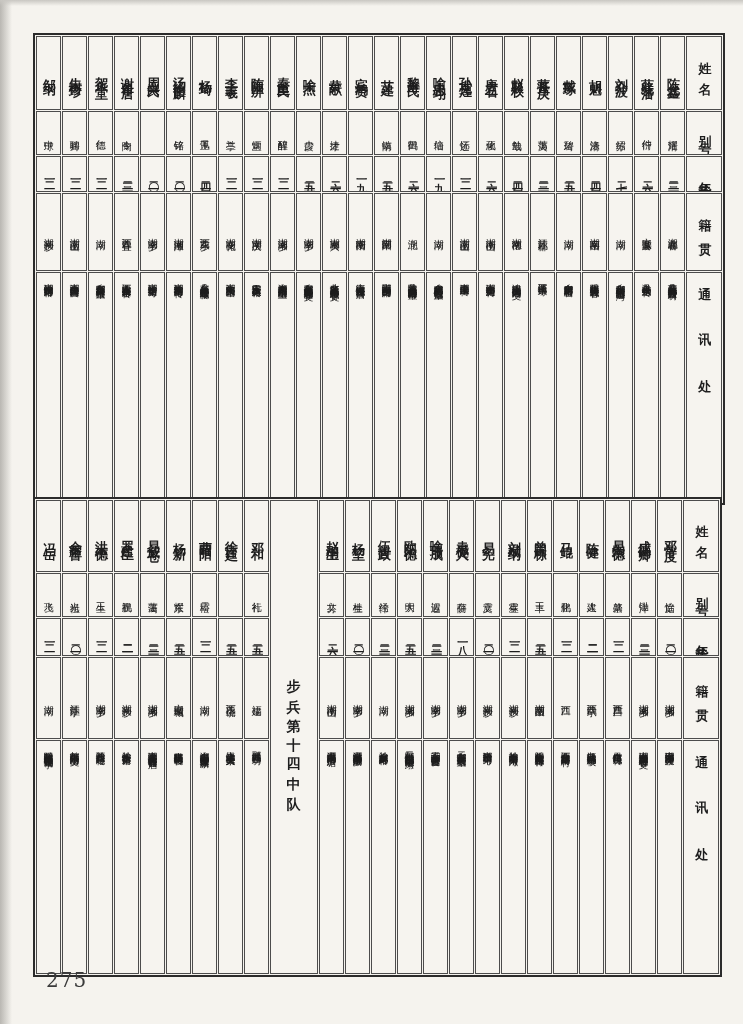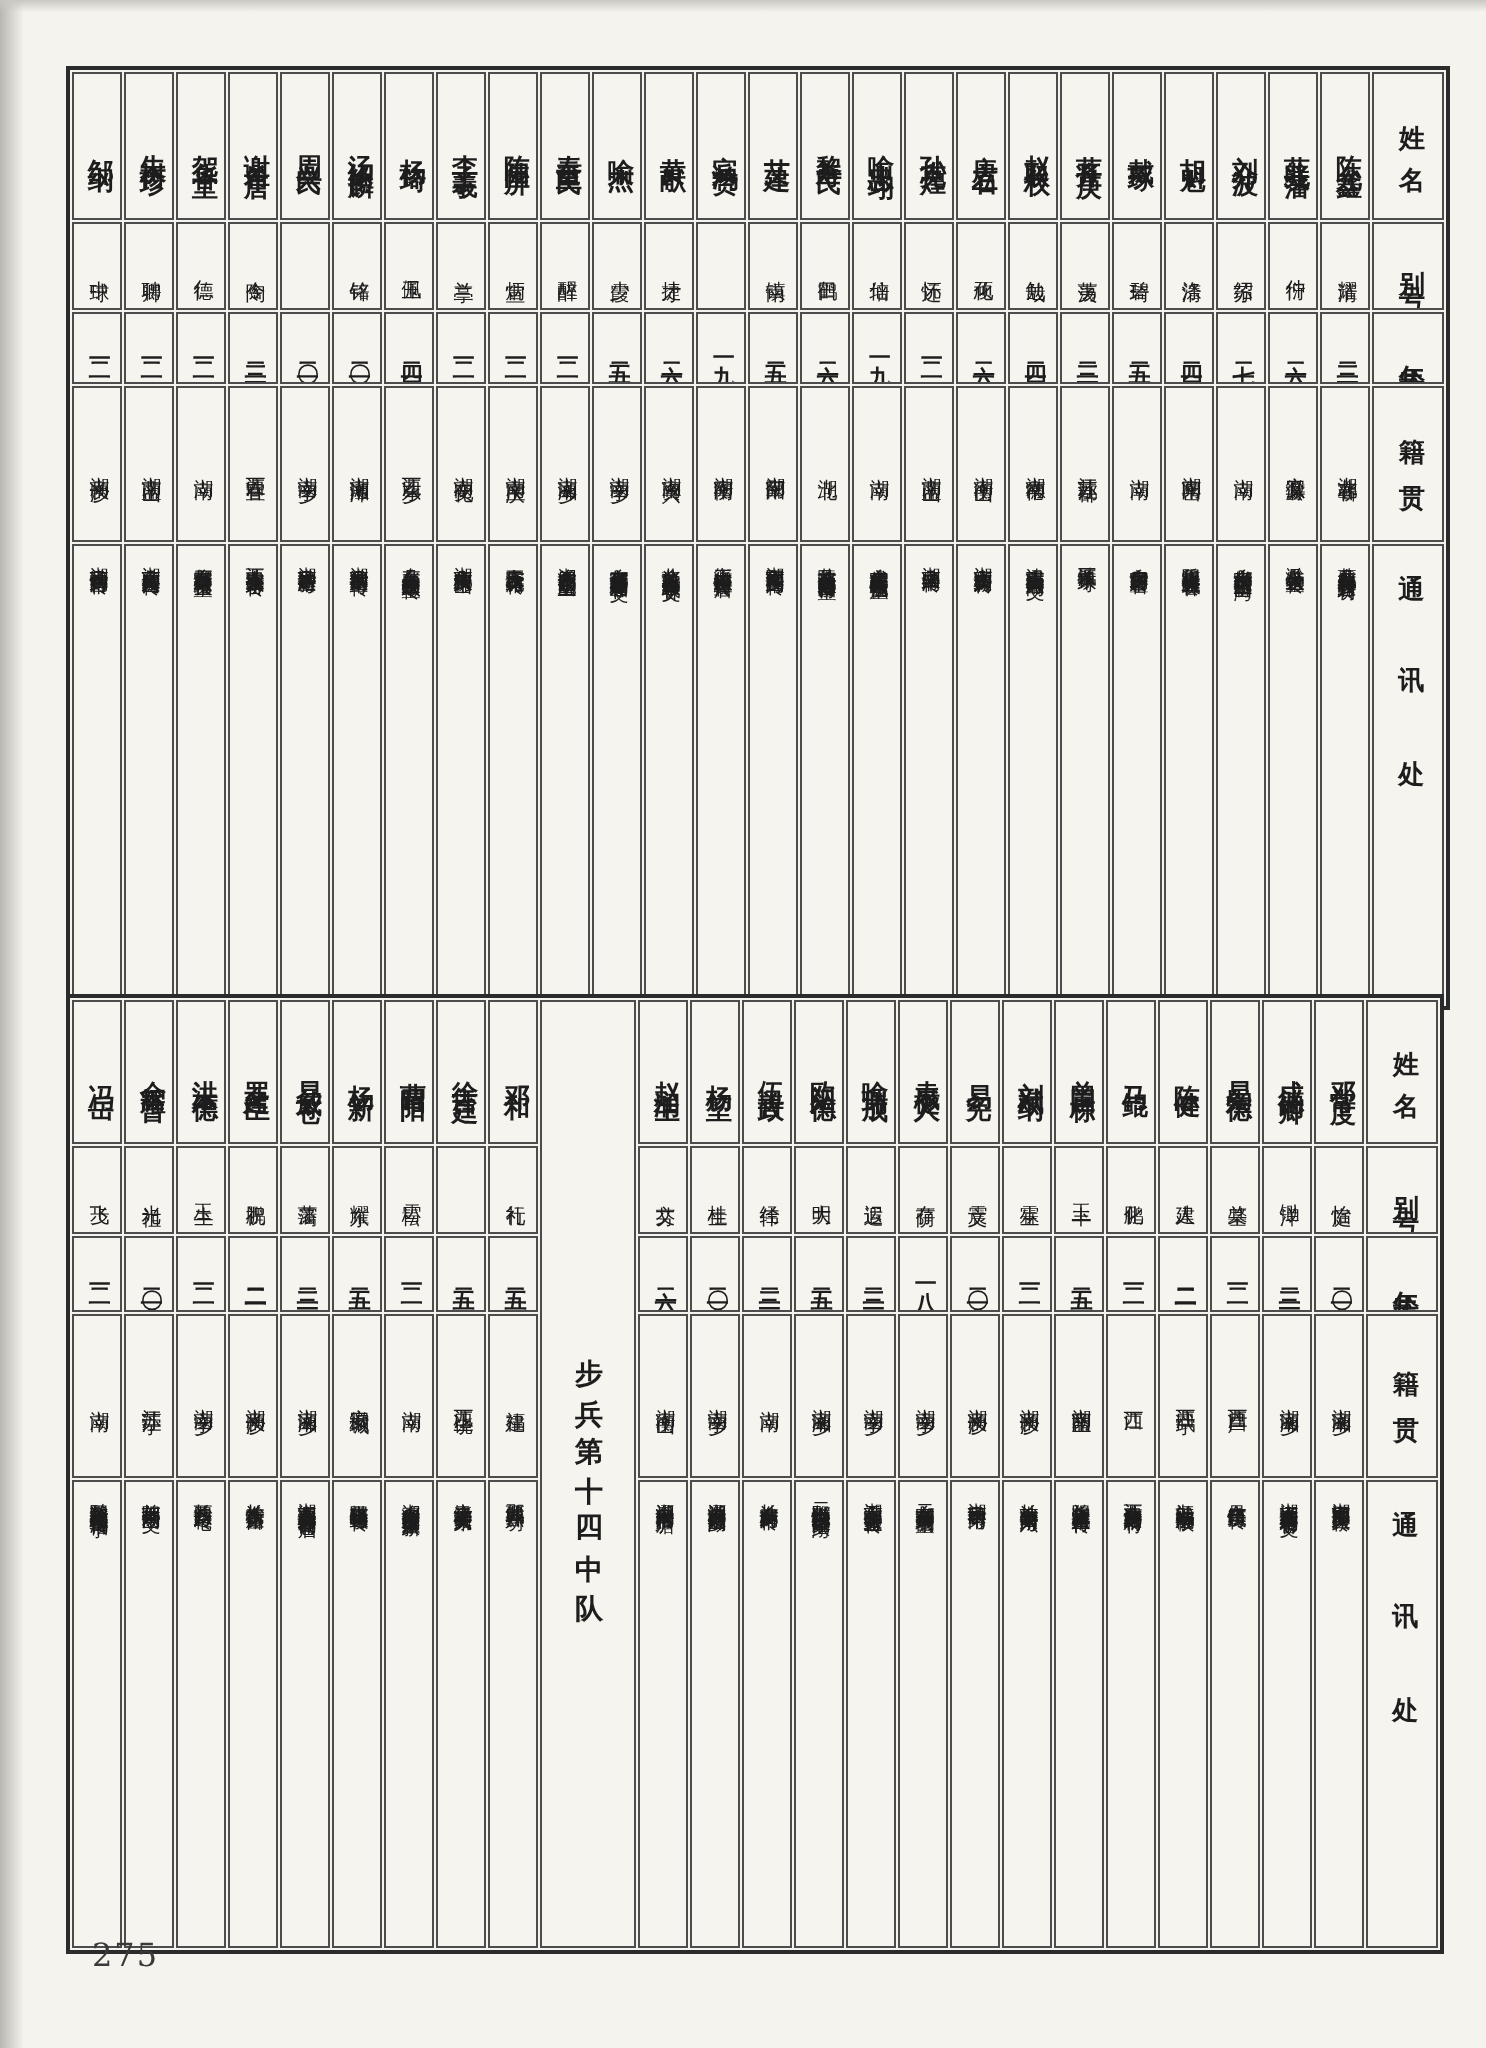--- a/index.html
+++ b/index.html
@@ -46,21 +46,21 @@
   .h-name .vtext{letter-spacing:1.6em;}
   .h-alias .vtext{letter-spacing:.6em;}
   .h-age .vtext{letter-spacing:.15em;}
   .h-native .vtext{letter-spacing:1.8em;}
   .h-addr .vtext{letter-spacing:3.6em;}
 
   .divider-col{justify-content:stretch;}
   .divider-cell{flex:1;border:1px solid #4c4c4c;background:#f6f4ef;display:flex;align-items:center;justify-content:center;}
   .divider-cell .vtext{font-size:14px;font-weight:700;letter-spacing:1.4em;}
 
-  .page-number{position:absolute;left:46px;top:968px;font-size:16px;color:#3a3a3a;
+  .page-number{position:absolute;left:46px;top:968px;font-size:20px;color:#3a3a3a;
                font-family:"DejaVu Serif",serif;letter-spacing:1px;}
 </style>
 </head>
 <body>
 
 <div class="page">
   <div class="scan-edge-top"></div>
 
   <div class="table-wrap tw-top">
     <div class="dir-table" id="table-top">

